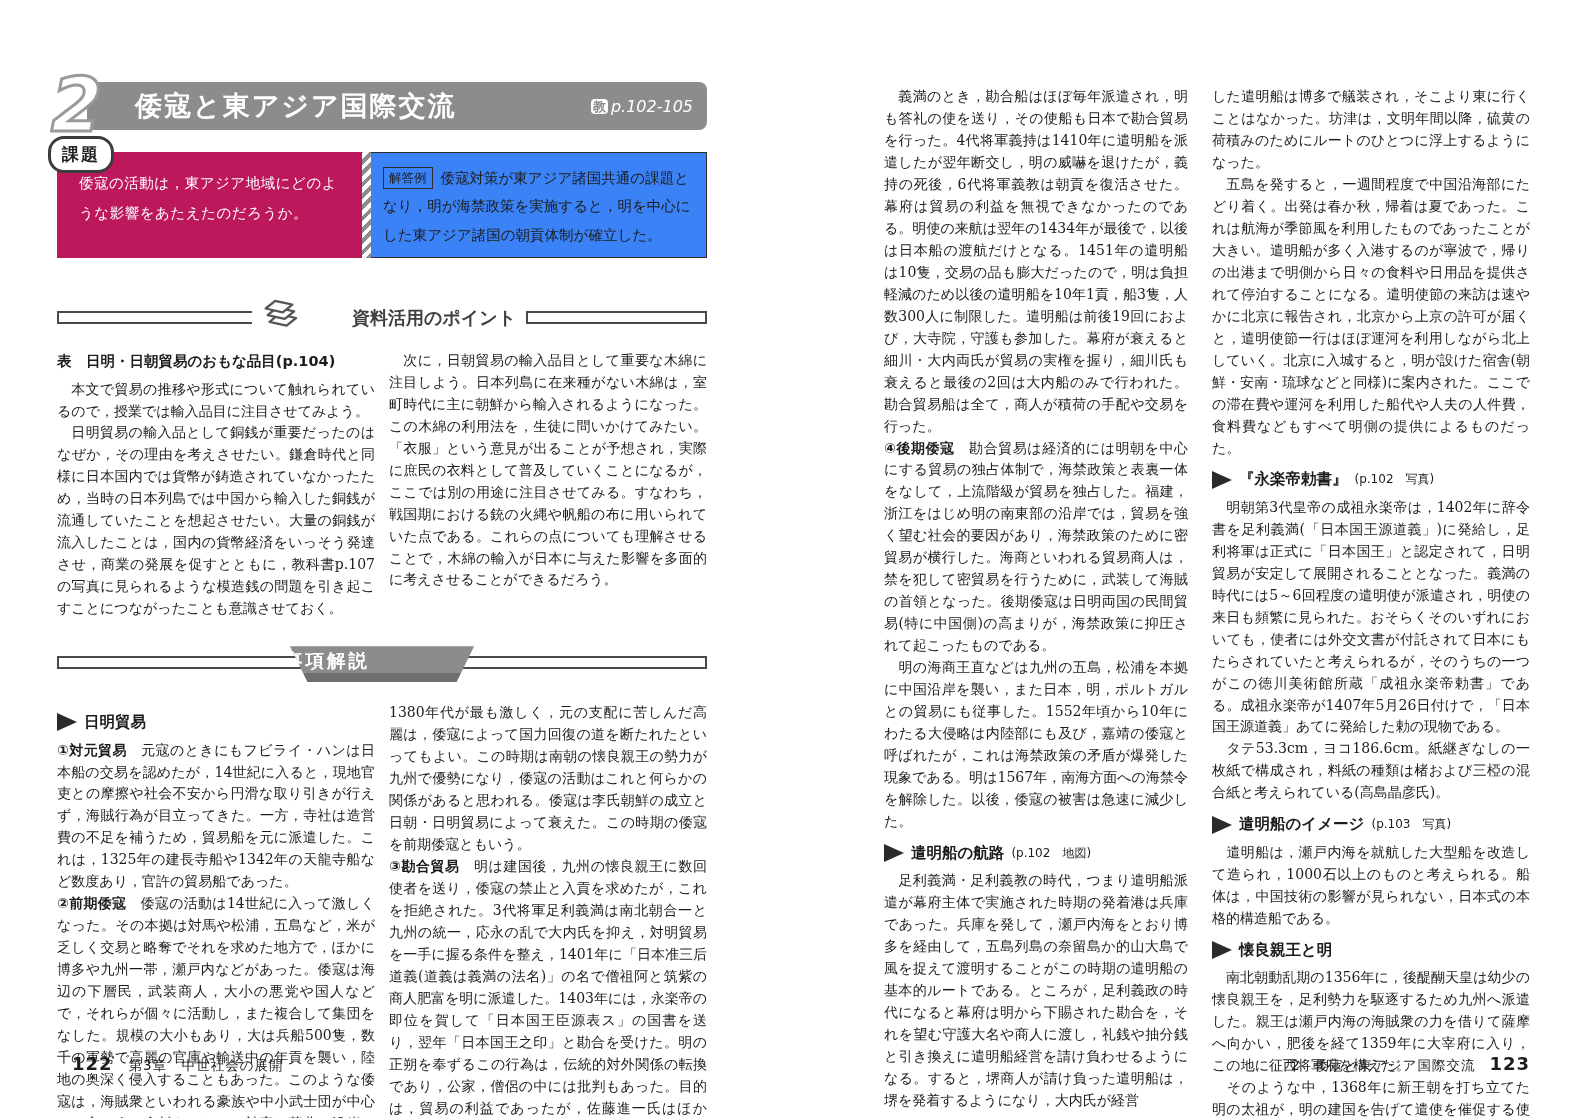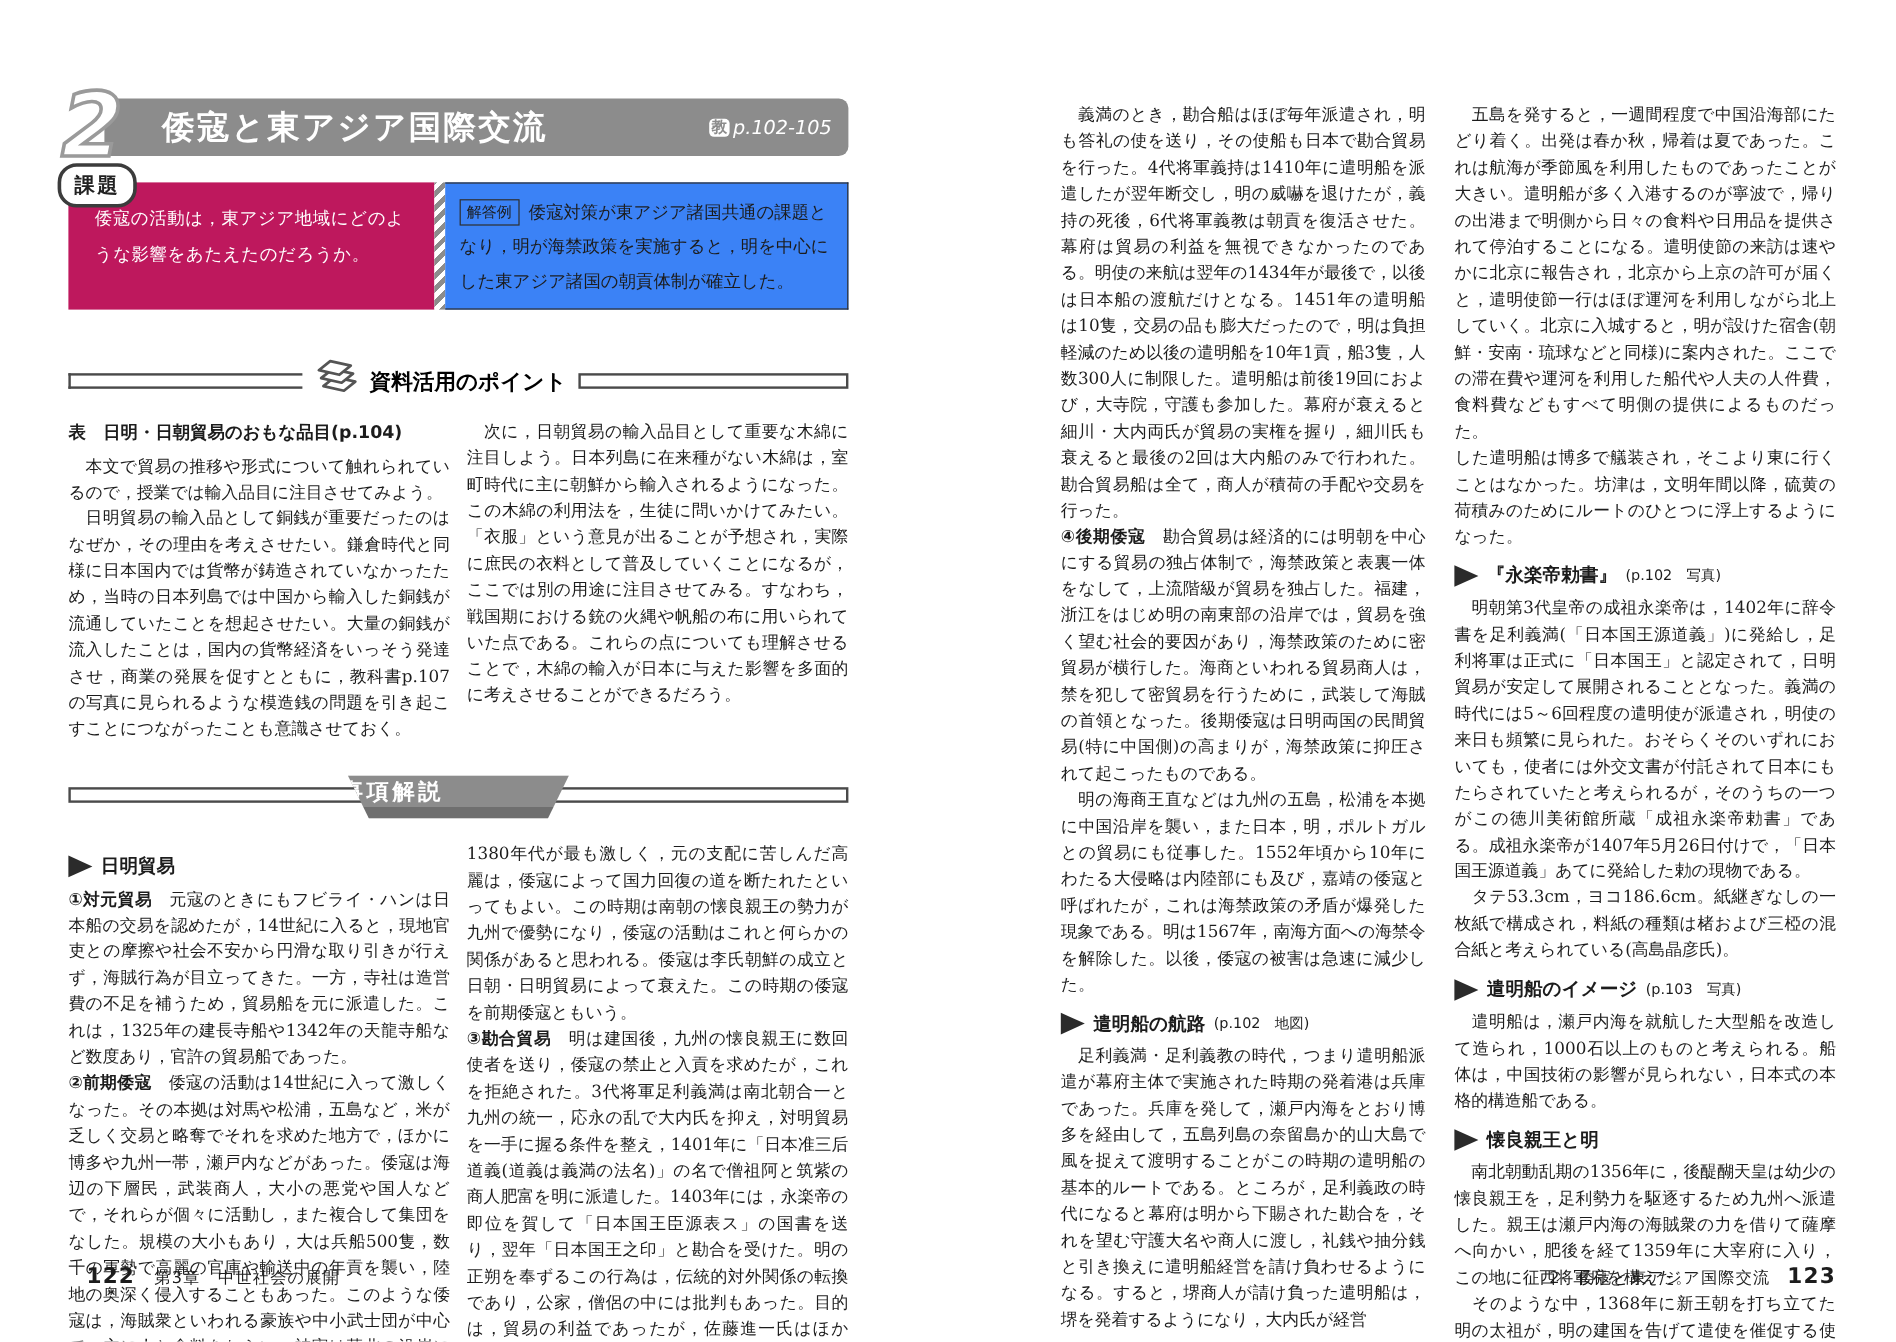--- a/index.html
+++ b/index.html
@@ -58,21 +58,21 @@
     font-family:"DejaVu Sans","Liberation Sans",sans-serif;
   }
 
   .shiryo-head { display:flex; align-items:center; margin-top:42px; height:36px; }
   .hbar { height:13px; background:#fff; border:2.5px solid #4a4a4a; }
   .hbar.left  { width:195px; border-right:none; }
   .hbar.right { flex:1; margin-left:10px; }
   .papers-icon { width:42px; height:38px; margin:0 8px 0 6px; flex:0 0 auto; }
   .shiryo-title {
     font-family:Liberation Serif, serif;
-    font-size:18px; color:#000000; white-space:nowrap;
+    font-size:18px; color:#404040; white-space:nowrap;margin-left:44px;
   }
   .shiryo-title b { font-weight:bold; }
 
   .cols { display:flex; gap:14px; margin-top:14px; }
   .col { width:318px; font-size:14px; line-height:1.57; text-align:justify; }
   .col p { margin:0; }
   .tabletitle {
     font-family:"DejaVu Sans","Liberation Sans",sans-serif;
     font-weight:bold; font-size:14.5px; margin-bottom:6px; text-align:left;
   }
@@ -194,22 +194,22 @@
   <p>　明の海商王直などは九州の五島，松浦を本拠に中国沿岸を襲い，また日本，明，ポルトガルとの貿易にも従事した。1552年頃から10年にわたる大侵略は内陸部にも及び，嘉靖の倭寇と呼ばれたが，これは海禁政策の矛盾が爆発した現象である。明は1567年，南海方面への海禁令を解除した。以後，倭寇の被害は急速に減少した。</p>
   <div class="sec-title">
     <span class="tri"></span>
     <span>遣明船の航路</span>
     <span class="ref">(p.102　地図)</span>
   </div>
   <p>　足利義満・足利義教の時代，つまり遣明船派遣が幕府主体で実施された時期の発着港は兵庫であった。兵庫を発して，瀬戸内海をとおり博多を経由して，五島列島の奈留島か的山大島で風を捉えて渡明することがこの時期の遣明船の基本的ルートである。ところが，足利義政の時代になると幕府は明から下賜された勘合を，それを望む守護大名や商人に渡し，礼銭や抽分銭と引き換えに遣明船経営を請け負わせるようになる。すると，堺商人が請け負った遣明船は，堺を発着するようになり，大内氏が経営</p>
 </div>
 
 <div id="p123c2">
+  <p>した遣明船は博多で艤装され，そこより東に行くことはなかった。坊津は，文明年間以降，硫黄の荷積みのためにルートのひとつに浮上するようになった。</p>
   <p>　五島を発すると，一週間程度で中国沿海部にたどり着く。出発は春か秋，帰着は夏であった。これは航海が季節風を利用したものであったことが大きい。遣明船が多く入港するのが寧波で，帰りの出港まで明側から日々の食料や日用品を提供されて停泊することになる。遣明使節の来訪は速やかに北京に報告され，北京から上京の許可が届くと，遣明使節一行はほぼ運河を利用しながら北上していく。北京に入城すると，明が設けた宿舎(朝鮮・安南・琉球などと同様)に案内された。ここでの滞在費や運河を利用した船代や人夫の人件費，食料費などもすべて明側の提供によるものだった。</p>
-  <p>した遣明船は博多で艤装され，そこより東に行くことはなかった。坊津は，文明年間以降，硫黄の荷積みのためにルートのひとつに浮上するようになった。</p>
   <div class="sec-title">
     <span class="tri"></span>
     <span>『永楽帝勅書』</span>
     <span class="ref">(p.102　写真)</span>
   </div>
   <p>　明朝第3代皇帝の成祖永楽帝は，1402年に辞令書を足利義満(「日本国王源道義」)に発給し，足利将軍は正式に「日本国王」と認定されて，日明貿易が安定して展開されることとなった。義満の時代には5～6回程度の遣明使が派遣され，明使の来日も頻繁に見られた。おそらくそのいずれにおいても，使者には外交文書が付託されて日本にもたらされていたと考えられるが，そのうちの一つがこの徳川美術館所蔵「成祖永楽帝勅書」である。成祖永楽帝が1407年5月26日付けで，「日本国王源道義」あてに発給した勅の現物である。</p>
   <p>　タテ53.3cm，ヨコ186.6cm。紙継ぎなしの一枚紙で構成され，料紙の種類は楮および三椏の混合紙と考えられている(高島晶彦氏)。</p>
   <div class="sec-title">
     <span class="tri"></span>
     <span>遣明船のイメージ</span>

